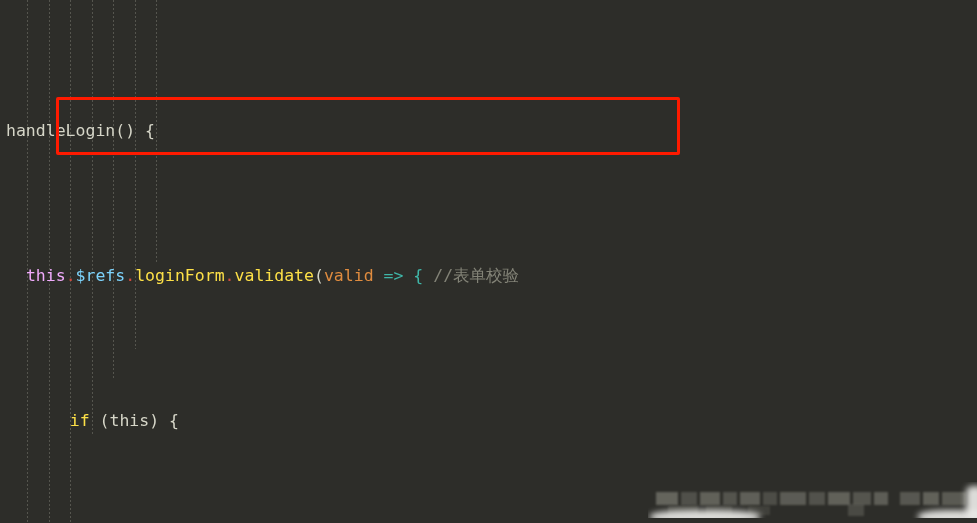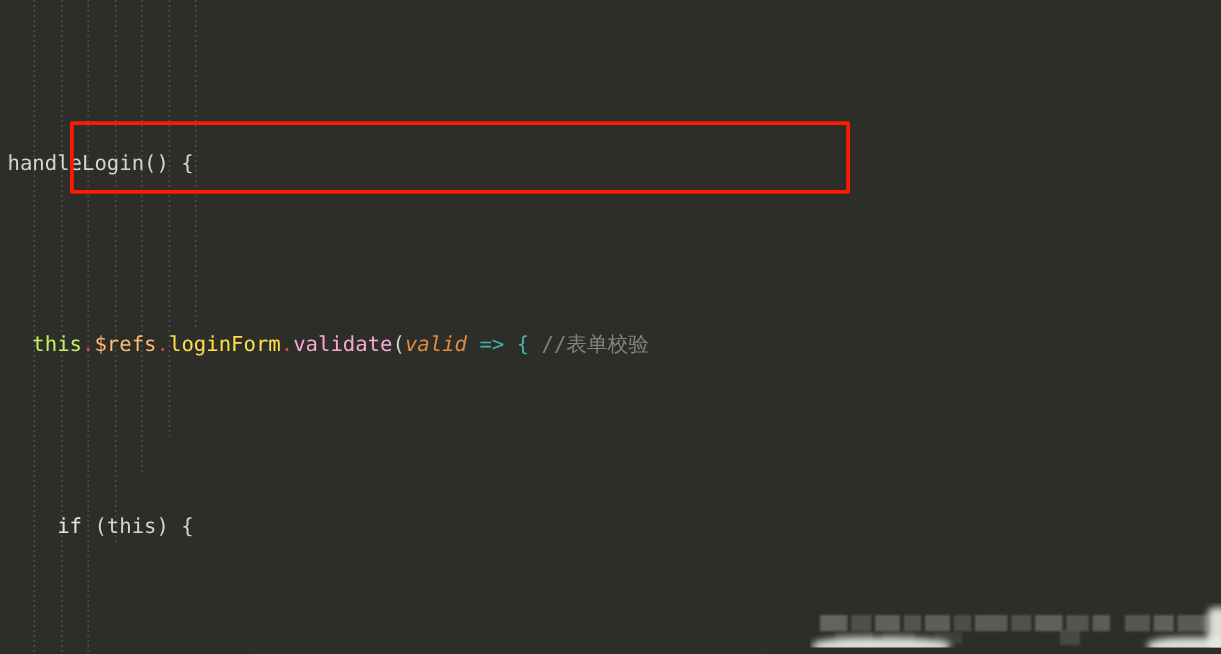--- a/index.html
+++ b/index.html
@@ -49,28 +49,28 @@
     letter-spacing: 0px;
   }
   .line {
     height: 29px;
     white-space: pre;
     padding-left: 6px;
   }
 
   
   .t-plain   { color: #d6d6c8; }
-  .t-this    { color: #bef264; }
+  .t-this    { color: #f0abfc; }
   .t-dot     { color: #cf4a3d; }
   .t-prop    { color: #fde047; }
-  .t-gold    { color: #fdba74; }
-  .t-func    { color: #f9a8d4; }
-  .t-kw      { color: #e5e5e5; }
+  .t-gold    { color: #7dd3fc; }
+  .t-func    { color: #fde047; }
+  .t-kw      { color: #fde047; margin-left: 24px; }
   .t-arrow   { color: #3fb6a8; }
-  .t-param   { color: #e08c3f; font-style: italic; }
+  .t-param   { color: #e08c3f; }
   .t-comment { color: #838377; }
   .t-punct   { color: #d6d6c8; }
 
   
   #highlight-box {
     position: absolute;
     z-index: 5;
     border: 3px solid #ff1a00;
     border-radius: 2px;
     box-sizing: border-box;

